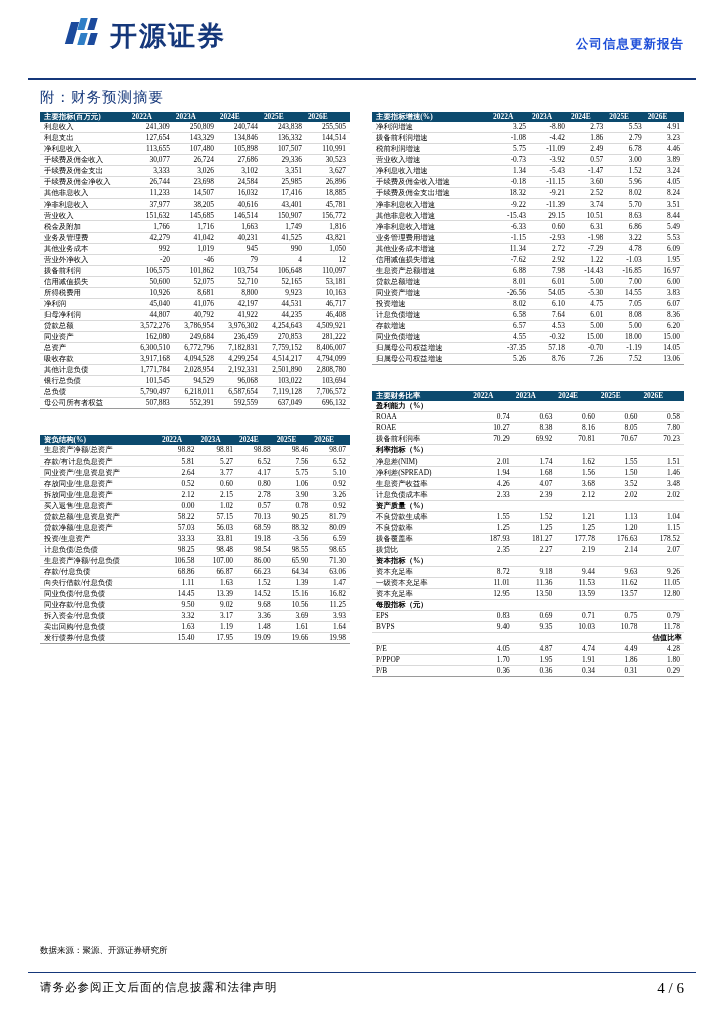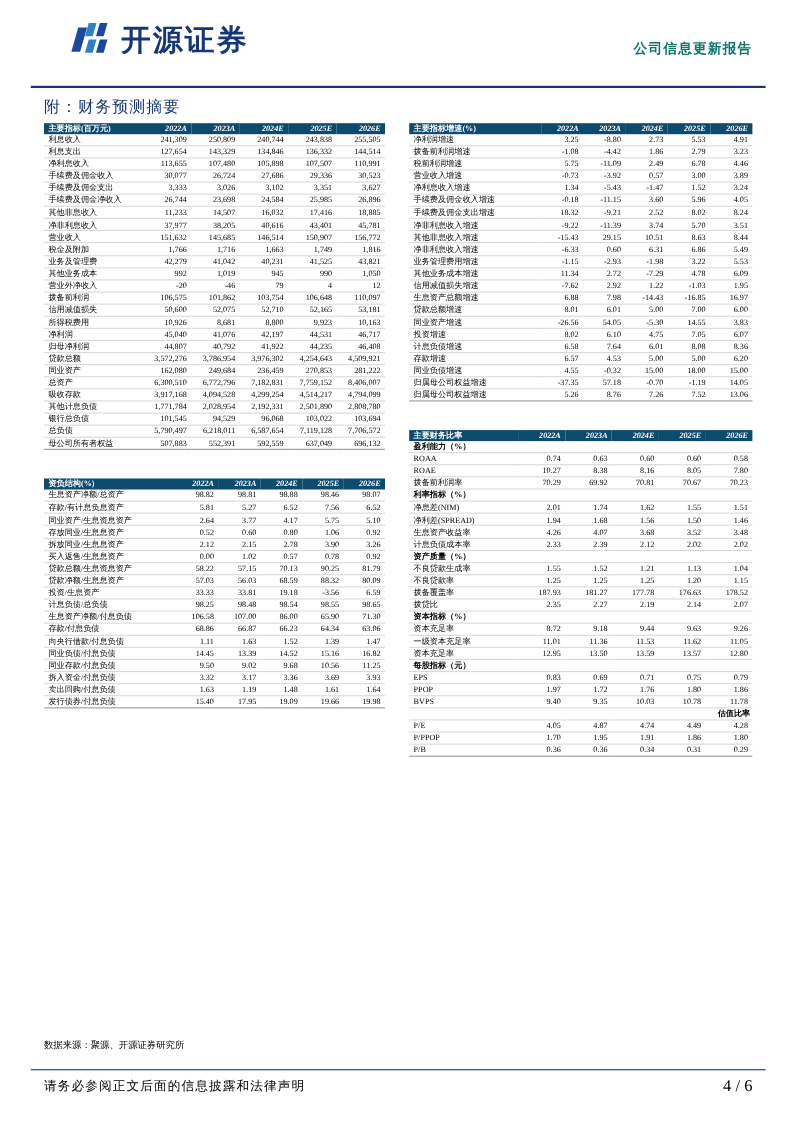--- a/index.html
+++ b/index.html
@@ -8,42 +8,42 @@
     width: 724px; height: 1024px;
     background: #ffffff;
     font-family: "Liberation Serif", "DejaVu Serif", serif;
     color: #000;
     position: relative;
   }
   .page { position:relative; width:724px; height:1024px; padding: 0 28px; }
 
   
   .header { position:relative; height: 72px; }
-  .logo-wrap { position:absolute; left: 40px; top: 18px; display:flex; align-items:center; }
+  .logo-wrap { position:absolute; left: 40px; top: 18px; display:flex; align-items:flex-start; }
   .logo-mark { width: 34px; height: 30px; position:relative; margin-right: 8px; }
   .logo-mark i { position:absolute; display:block; background:#1b4a9c; }
   .logo-mark i.b1 { left:0; top:4px; width:8px; height:22px; transform: skewX(-16deg); }
   .logo-mark i.b2 { left:11px; top:0px; width:7px; height:12px; transform: skewX(-16deg); background:#2f7ec6;}
   .logo-mark i.b3 { left:11px; top:15px; width:7px; height:12px; transform: skewX(-16deg); background:#2f7ec6;}
   .logo-mark i.b4 { left:21px; top:0px; width:7px; height:12px; transform: skewX(-16deg); background:#1b4a9c;}
   .logo-mark i.b5 { left:21px; top:15px; width:7px; height:12px; transform: skewX(-16deg); background:#1b4a9c;}
   .logo-text { font-family:"Liberation Serif", serif; font-size: 27px; font-weight:700; letter-spacing:2px; color:#15377a; }
-  .doc-type { position:absolute; right: 12px; top: 36px; font-size: 12.5px; font-weight:700; color:#0f766e; letter-spacing:1px;}
+  .doc-type { position:absolute; right: 12px; top: 36px; font-size: 12.5px; font-weight:700; color:#1d4ed8; letter-spacing:1px;}
   .header-rule { position:absolute; left: 28px; right: 28px; top: 78px; height: 2px; background:#15377a; }
 
   
   .sec-title { position:absolute; left: 40px; top: 88px; font-size: 14.5px; font-weight:400; color:#15377a; letter-spacing:1px;}
 
   
   .tbl { border-collapse: collapse; width: 100%; font-size: 7.4px; line-height: 1.05;
          font-family: "Liberation Serif", serif; }
   .tbl th, .tbl td { padding: 1.15px 2px; white-space: nowrap; }
   .tbl thead th { background: #0c4a6e; color:#fff; font-weight:700; font-size: 7.4px; }
   .tbl thead th.left { text-align:left; padding-left: 4px; }
-  .tbl thead th.num { text-align:right; padding-right: 4px; font-style: italic; }
+  .tbl thead th.num { text-align:left; padding-right: 4px; }
   .tbl tbody td.lbl { text-align:left; padding-left: 4px; }
   .tbl tbody td.num { text-align:right; padding-right: 4px; }
   .tbl tbody tr td { border-bottom: 0.4px solid #d9d9d9; }
   .tbl tbody tr:last-child td { border-bottom: 0.6px solid #9a9a9a; }
 
   .col-left { position:absolute; left: 40px; top: 112px; width: 310px; }
   .col-right { position:absolute; left: 372px; top: 112px; width: 312px; }
 
   .blk { margin-bottom: 10px; }
   .blk-gap { height: 16px; }
@@ -800,28 +800,20 @@
             </tr>
             <tr>
               <td class="lbl">EPS</td>
               <td class="num">0.83</td>
               <td class="num">0.69</td>
               <td class="num">0.71</td>
               <td class="num">0.75</td>
               <td class="num">0.79</td>
             </tr>
             <tr>
-              <td class="lbl">PPOP</td>
-              <td class="num">1.97</td>
-              <td class="num">1.72</td>
-              <td class="num">1.76</td>
-              <td class="num">1.80</td>
-              <td class="num">1.86</td>
-            </tr>
-            <tr>
               <td class="lbl">BVPS</td>
               <td class="num">9.40</td>
               <td class="num">9.35</td>
               <td class="num">10.03</td>
               <td class="num">10.78</td>
               <td class="num">11.78</td>
             </tr>
             <tr>
               <td class="lbl" colspan="6" style="font-weight: 700; text-align: right;">估值比率</td>
             </tr>

